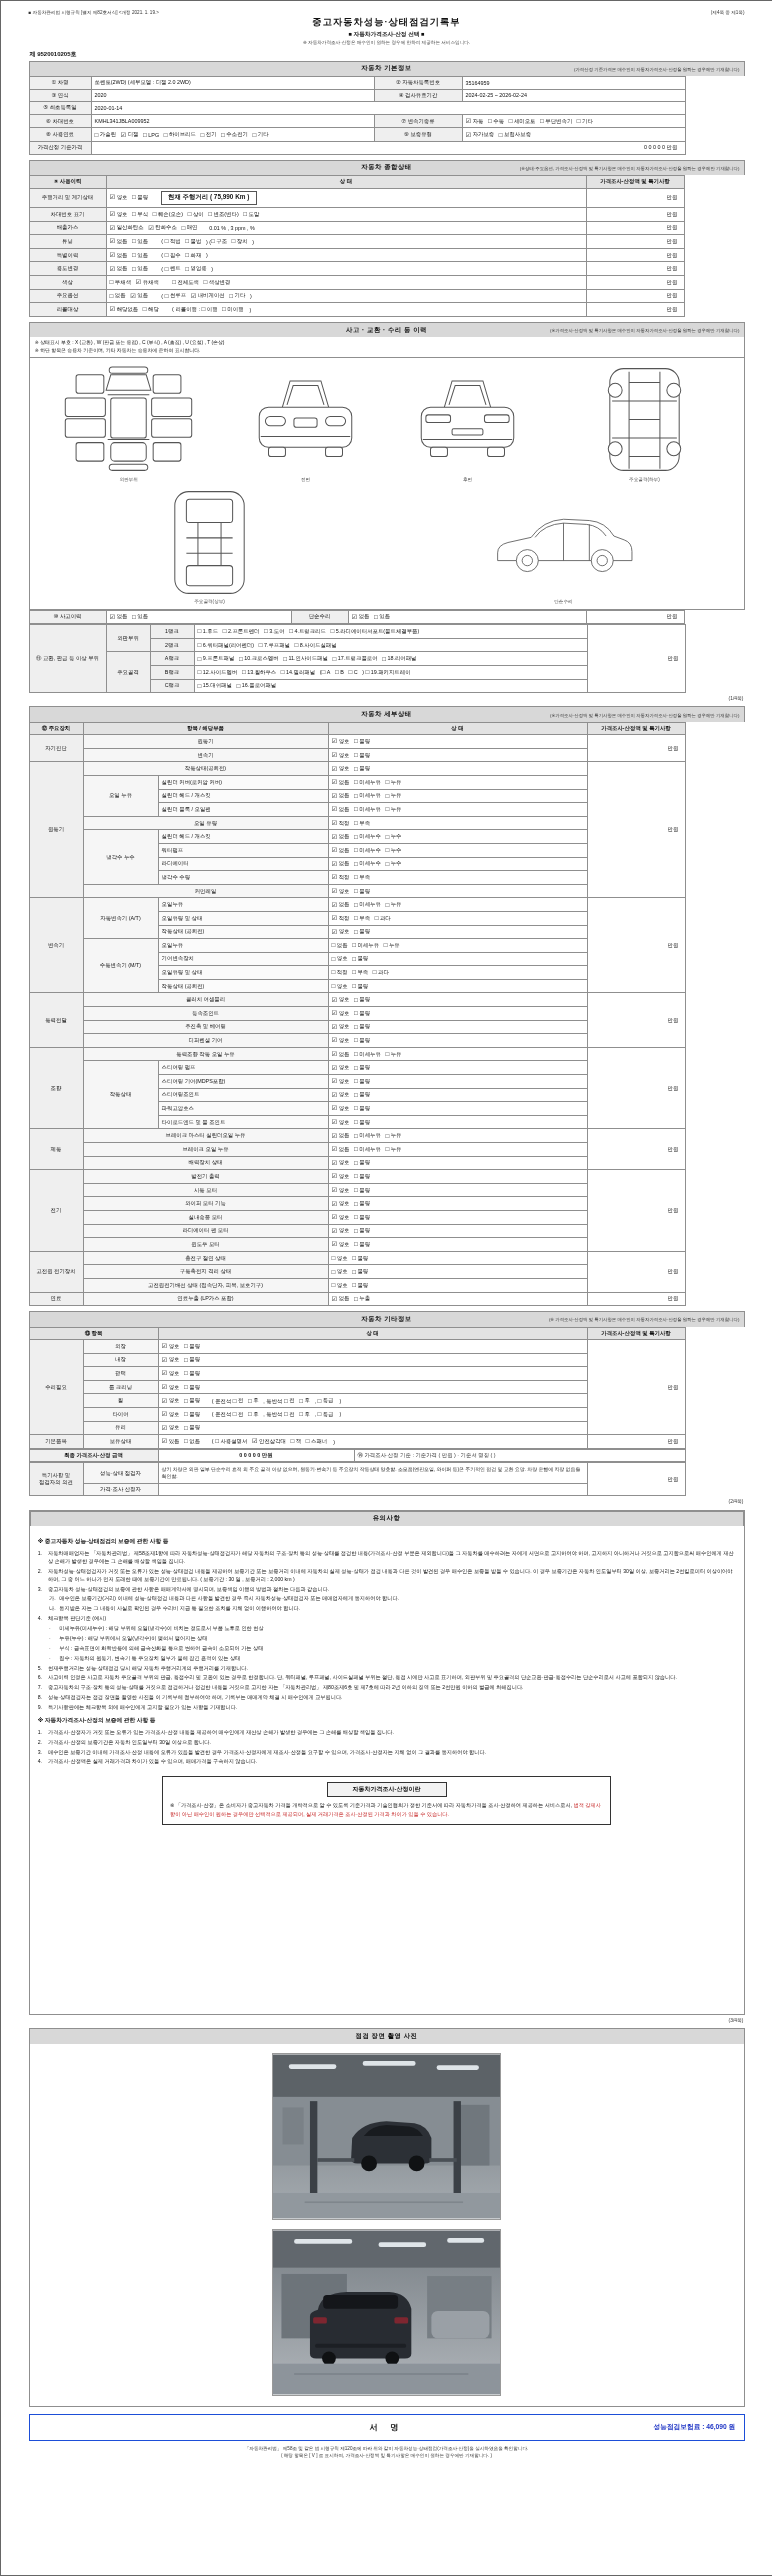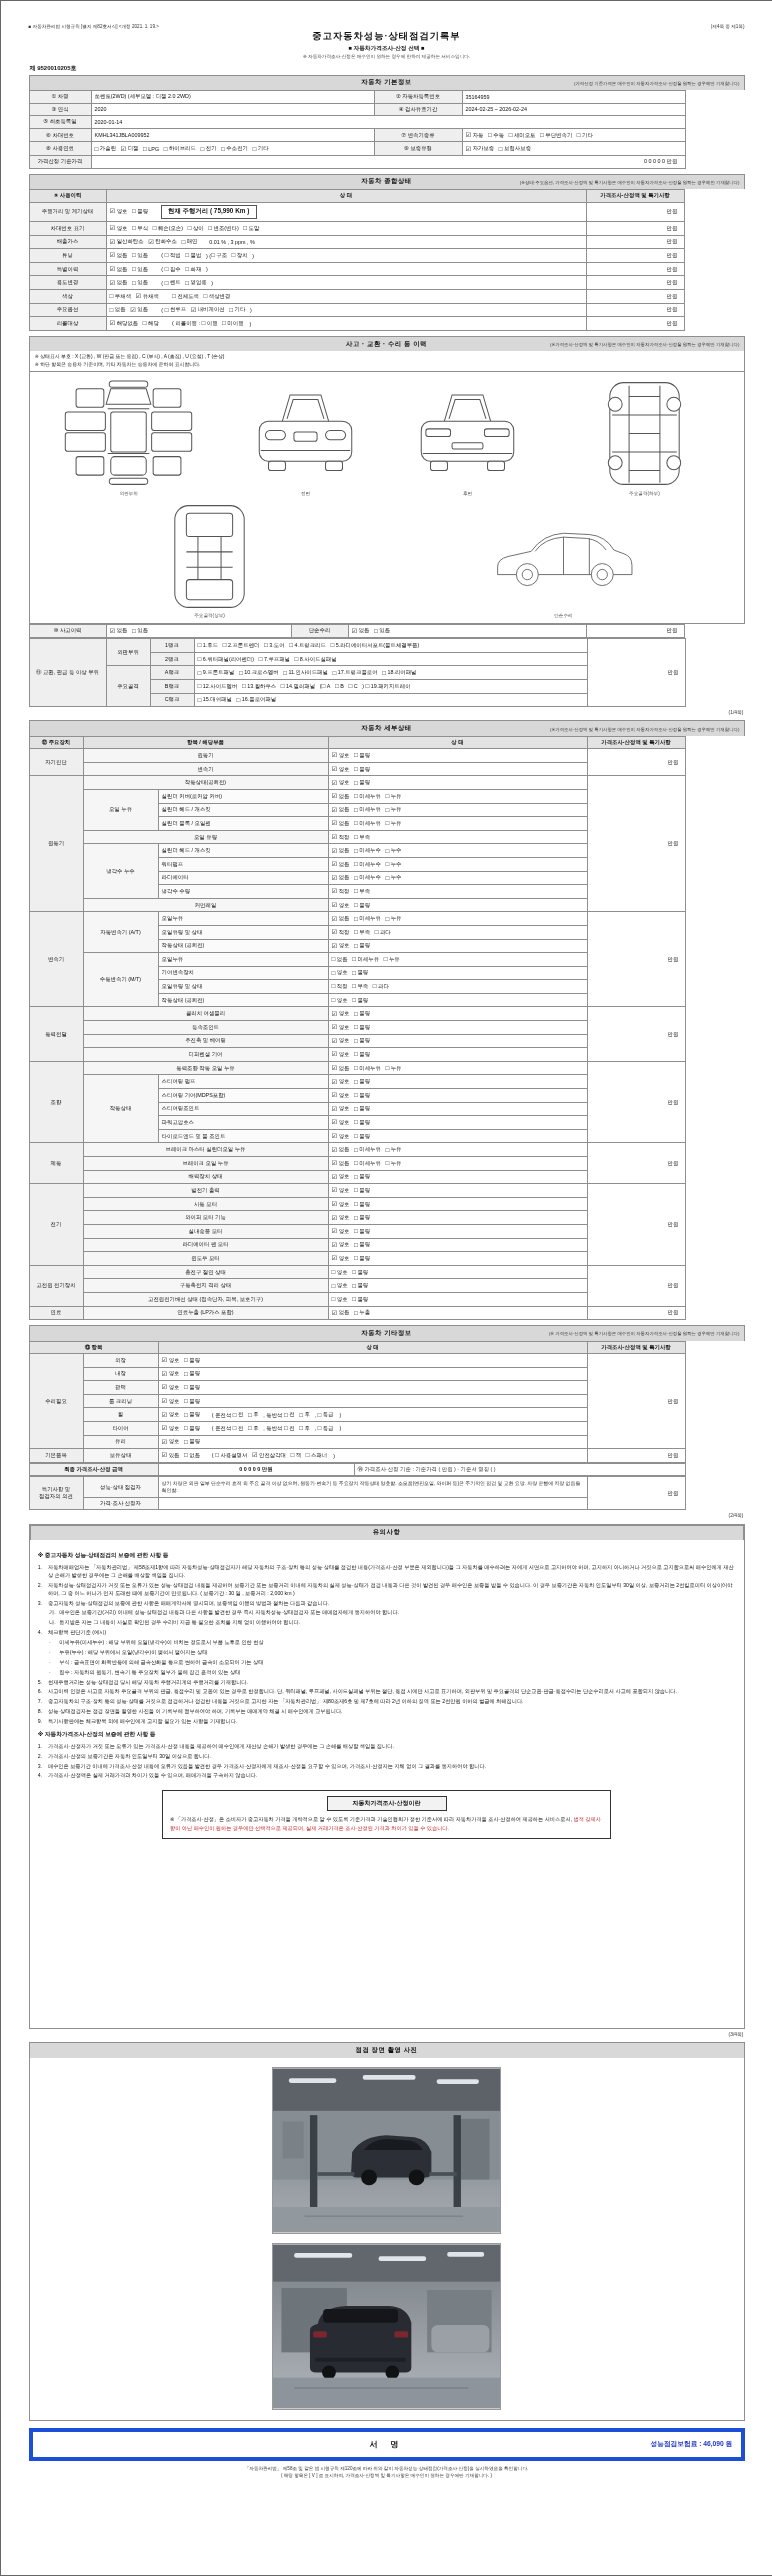--- a/index.html
+++ b/index.html
@@ -1,18 +1,18 @@
 <!DOCTYPE html>
 <html style="font-size:8.2px"><head>
 <meta charset="utf-8">
 <style>
   html,body{margin:0;padding:0;background:#ffffff;}
   body{font-family:"Liberation Sans","DejaVu Sans",sans-serif;color:#111;}
   .page{position:relative;width:773px;height:2576px;margin:0 auto;background:#fff;border:0.5px solid #666;box-sizing:border-box;overflow:hidden;}
-  .doc{width:716px;margin:8px auto;padding-top:15px;}
+  .doc{width:716px;margin:0 auto;padding-top:9px;}
   .tiny{font-size:4.6px;color:#333;}
   .formref{display:flex;justify-content:space-between;margin-bottom:1px;}
   .title{text-align:center;font-size:9.3px;font-weight:bold;letter-spacing:1px;margin-top:1px;}
   .subtitle{text-align:center;font-size:5.7px;font-weight:bold;margin-top:2.1px;}
   .subnote{text-align:center;font-size:4.6px;color:#444;margin-top:1px;}
   .docno{font-size:6px;font-weight:bold;margin:5.2px 0 1.5px 1px;}
   section{margin-bottom:5.2px;}
   .secbar{display:flex;align-items:center;justify-content:center;position:relative;background:#d8d8d8;border:0.5px solid #8f8f8f;border-bottom:none;padding:2.6px 4.1px;}
   .secbar .t{font-size:6.4px;font-weight:bold;letter-spacing:0.5px;}
   .secbar .note{position:absolute;right:4.1px;top:50%;transform:translateY(-50%);font-size:4.4px;color:#333;font-weight:normal;}
@@ -46,21 +46,21 @@
   .nt{display:flex;font-size:5.2px;line-height:1.55;margin:1.8px 0;}
   .nt .no{flex:none;width:10.3px;}
   .nt.sub{padding-left:11.3px;}
   .nt .tx{flex:1;}
   .vbox{width:433px;margin:10.3px auto 3.1px;border:0.6px solid #333;padding:5.2px 7.2px 6.2px;}
   .vbox .vt{display:block;width:118px;margin:0 auto 4.1px;border:0.5px solid #333;text-align:center;font-weight:bold;font-size:6px;padding:2.1px 0;background:#f2f2f2;}
   .vbox .vp{font-size:5.2px;line-height:1.6;}
   .vbox .red{color:#c42020;}
   .photowrap{border:0.5px solid #8f8f8f;border-top:none;padding:9.3px 0;display:flex;flex-direction:column;align-items:center;gap:9.3px;background:#fff;}
   .photo{border:0.5px solid #999;display:block;}
-  .signbox{margin-top:7.2px;border:4px solid #1d4ed8;height:25px;display:flex;align-items:center;justify-content:center;position:relative;background:#fff;}
+  .signbox{margin-top:7.2px;border:1px solid #1d4ed8;height:25px;display:flex;align-items:center;justify-content:center;position:relative;background:#fff;}
   .signbox .lbl{font-size:8.2px;font-weight:bold;letter-spacing:5.2px;}
   .signbox .fee{position:absolute;right:8.2px;font-size:6.7px;font-weight:bold;color:#1f35c5;}
   .footlines{margin-top:4.1px;font-size:4.6px;color:#333;text-align:center;line-height:1.6;}
 </style>
 </head>
 <body>
 
 <div class="page">
   <div class="doc">
 

